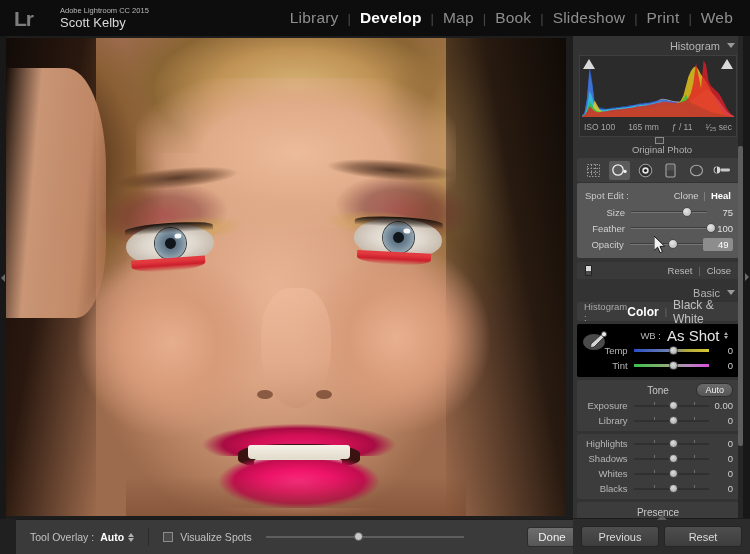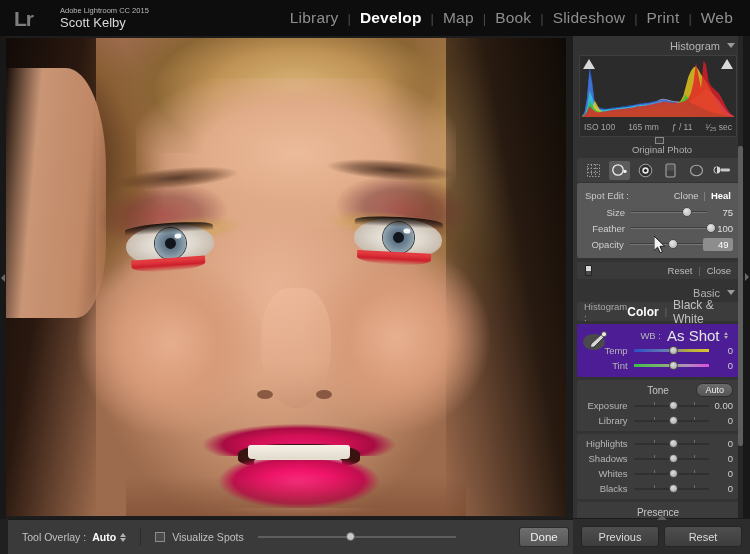--- a/index.html
+++ b/index.html
@@ -207,21 +207,21 @@
     background: #181818; display: flex; align-items: center; justify-content: center;
     cursor: pointer;
   }
   .panel-arrow-l .tri {
     width: 0; height: 0; border-top: 4px solid transparent; border-bottom: 4px solid transparent;
     border-right: 4px solid #6a6a6a;
   }
 
   
   .toolbar {
-    position: absolute; left: 8px; top: 519px; width: 573px; height: 35px;
+    position: absolute; left: 16px; top: 519px; width: 573px; height: 35px;
     background: #3a3a3a;
     border-top: 1px solid #1a1a1a;
     display: flex; align-items: center;
   }
   .tb-label { font-size: 10.5px; color: #c2c2c2; margin-left: 14px; }
   .tb-value { font-size: 10.5px; color: #ffffff; font-weight: bold; margin-left: 6px; }
   .stepper { display: inline-flex; flex-direction: column; margin-left: 4px; gap: 1px; cursor: pointer; }
   .stepper i { display: block; width: 0; height: 0; border-left: 3px solid transparent; border-right: 3px solid transparent; }
   .stepper i.up { border-bottom: 4px solid #b0b0b0; }
   .stepper i.dn { border-top: 4px solid #b0b0b0; }
@@ -332,21 +332,21 @@
 
   
   .basicbody { margin: 0 4px; }
   .treat-row { height: 19px; background: #3c3c3c; border-radius: 2px; display: flex; align-items: center; padding: 0 7px; margin-bottom: 3px; }
   .treat-row .lbl { font-size: 9.5px; color: #a8a8a8; }
   .treat-row .opts { margin-left: auto; display: flex; align-items: center; gap: 6px; }
   .treat-row .o { font-size: 12px; color: #c0c0c0; cursor: pointer; }
   .treat-row .o.on { color: #ffffff; font-weight: bold; }
   .treat-row .bar { color: #6e6e6e; font-size: 9px; }
 
-  .wbsec { background: #4c1d95; border-radius: 2px; padding: 3px 0 4px 0; position: relative; }
+  .wbsec { background: #000000; border-radius: 2px; padding: 3px 0 4px 0; position: relative; }
   .eyedrop { position: absolute; left: 6px; top: 5px; width: 26px; height: 26px; cursor: pointer; }
   .wbrow { height: 16px; display: flex; align-items: center; padding-right: 6px; }
   .wbrow .nm { font-size: 9.5px; color: #b6b6b6; width: 84px; text-align: right; margin-right: 6px; }
   .wbrow .val { font-size: 15px; color: #e6e6e6; }
   .wbrow .step { margin-left: 4px; display: inline-flex; flex-direction: column; gap: 1px; cursor: pointer; }
   .wbrow .step i { width: 0; height: 0; border-left: 2.5px solid transparent; border-right: 2.5px solid transparent; }
   .wbrow .step i.up { border-bottom: 3.5px solid #aaa; }
   .wbrow .step i.dn { border-top: 3.5px solid #aaa; }
 
   .crow { height: 15px; display: flex; align-items: center; padding: 0 6px 0 0; }

